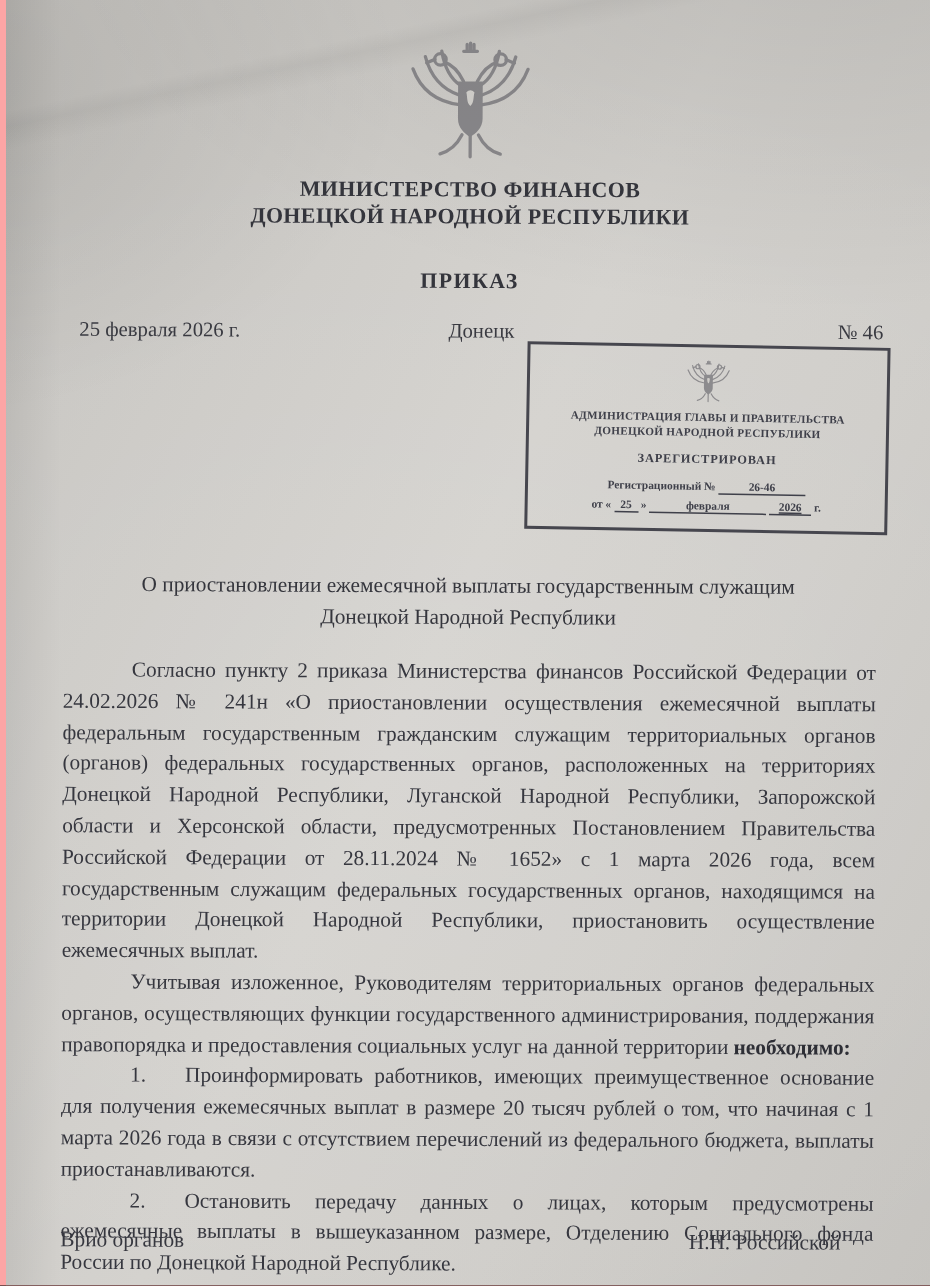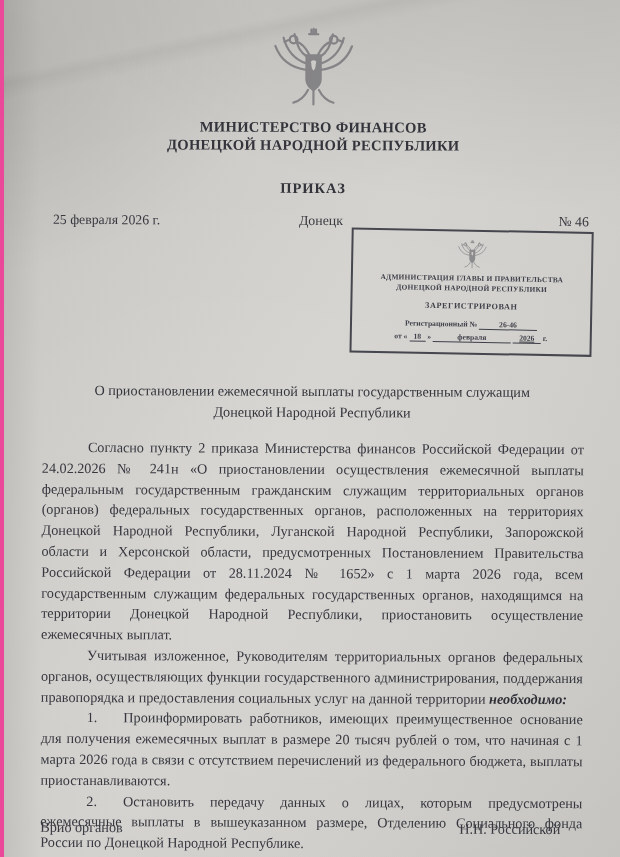--- a/index.html
+++ b/index.html
@@ -1,16 +1,16 @@
 <!DOCTYPE html>
 <html><head>
 <meta charset="utf-8">
 <style>
   html,body{margin:0;padding:0;background:#17100e;}
-  .photo{position:relative;width:620px;height:857px;overflow:hidden;background:#ec4899;
+  .photo{position:relative;width:620px;height:857px;overflow:hidden;background:#fca5a5;
          font-family:"Liberation Serif","DejaVu Serif",serif;}
   .paper{position:absolute;left:4px;top:0;width:616px;height:857px;
          background:linear-gradient(115deg,#c3c1bd 0%,#cbc9c5 22%,#d3d1cd 48%,#cfcdc9 70%,#c5c3bf 100%);}
   .paper::before{content:"";position:absolute;inset:0;pointer-events:none;
          background:
            radial-gradient(820px 420px at 88% -6%, rgba(0,0,0,0.10), transparent 62%),
            radial-gradient(620px 420px at -12% 6%, rgba(0,0,0,0.09), transparent 55%),
            radial-gradient(900px 680px at 46% 58%, rgba(255,255,255,0.12), transparent 72%),
            linear-gradient(168deg, transparent 7.5%, rgba(0,0,0,0.045) 8.6%, transparent 10.2%),
            linear-gradient(90deg, rgba(0,0,0,0.07), transparent 6%);}
@@ -39,21 +39,21 @@
   .stamp .u.day{min-width:16px;}
   .stamp .u.num{min-width:58px;}
   .stamp .u.month{min-width:78px;}
   .stamp .u.year{min-width:28px;text-decoration:underline;}
 
   .title{margin-top:152px;text-align:center;font-size:14.2px;line-height:20.5px;color:#34353c;padding:0 70px;}
 
   .bodytext{margin:16px 36px 0 38px;font-size:14.2px;line-height:20.8px;text-align:justify;color:#36373f;}
   .bodytext p{margin:0;text-indent:46px;}
   .bodytext .itemnum{padding-right:26px;}
-  .bodytext b{color:#2e2f36;font-style:italic;}
+  .bodytext b{color:#2e2f36;}
 
   .sig-row{position:absolute;left:38px;right:58px;top:820px;display:flex;justify-content:space-between;
            font-size:14.2px;color:#36373f;}
 </style>
 </head>
 <body>
 
 <svg width="0" height="0" style="position:absolute" aria-hidden="true">
   <symbol id="eagle" viewBox="0 0 120 92">
     <g fill="none" stroke="#6f6e73" stroke-width="2.4" stroke-linecap="round">
@@ -112,21 +112,21 @@
           <div>АДМИНИСТРАЦИЯ ГЛАВЫ И ПРАВИТЕЛЬСТВА</div>
           <div>ДОНЕЦКОЙ НАРОДНОЙ РЕСПУБЛИКИ</div>
         </div>
         <div class="s-status">ЗАРЕГИСТРИРОВАН</div>
         <div class="s-line">
           <span>Регистрационный №</span>
           <span class="u num">26-46</span>
         </div>
         <div class="s-line second">
           <span>от «</span>
-          <span class="u day">18</span>
+          <span class="u day">25</span>
           <span>»</span>
           <span class="u month">февраля</span>
           <span class="u year">2026</span>
           <span>г.</span>
         </div>
       </div>
 
       <div class="title">
         <div>О приостановлении ежемесячной выплаты государственным служащим</div>
         <div>Донецкой Народной Республики</div>

